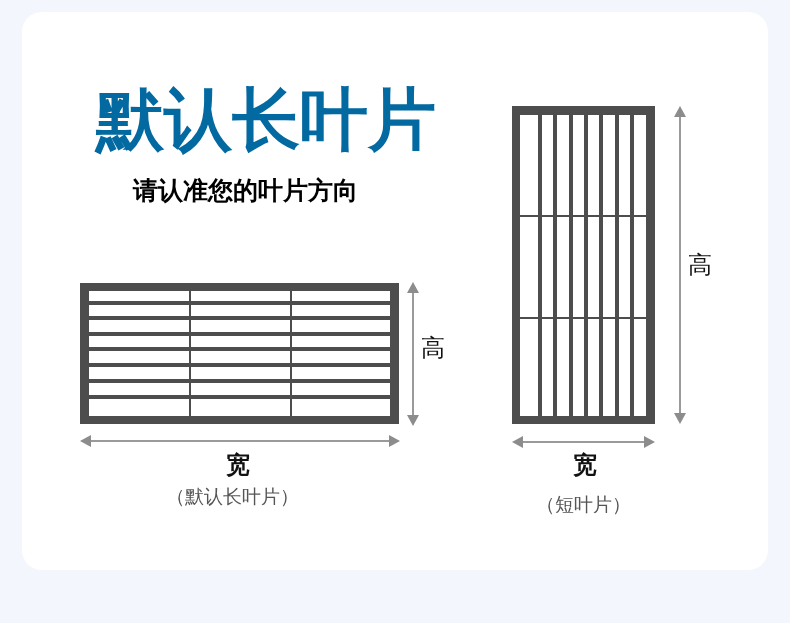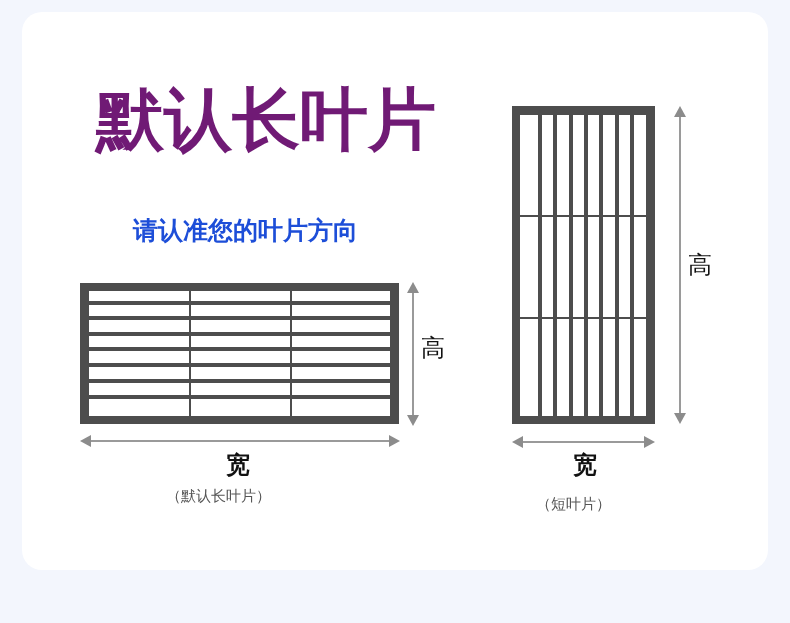--- a/index.html
+++ b/index.html
@@ -7,36 +7,35 @@
     width: 790px; height: 623px; background: #f3f6fd;
     position: relative; overflow: hidden;
     font-family: "DejaVu Sans", "Liberation Sans", sans-serif;
   }
   .card {
     position: absolute; left: 22px; top: 12px; width: 746px; height: 558px;
     background: #ffffff; border-radius: 20px;
   }
   .title {
     position: absolute; left: 96px; top: 78px; width: 340px;
-    font-size: 68px; font-weight: bold; color: #701a75; letter-spacing: 0px;
+    font-size: 68px; font-weight: bold; color: #0369a1; letter-spacing: 0px;
     line-height: 84px; white-space: nowrap; font-family: Liberation Serif, serif;
   }
   .subtitle {
     position: absolute; left: 133px; top: 174px;
-    font-size: 25px; font-weight: bold; color: #1d4ed8; line-height: 34px;
+    font-size: 25px; font-weight: bold; color: #000000; line-height: 34px;
     white-space: nowrap;
-    margin-top: 40px;
   }
   .frame { position: absolute; background: #4d4d4d; }
   .pane { position: absolute; background: #ffffff; }
   .hslat { position: absolute; background: #4d4d4d; }
   .vslat { position: absolute; background: #4d4d4d; }
   .label-big { position: absolute; font-size: 24px; color: #111; line-height: 28px; white-space: nowrap; }
   .label-bold { font-weight: bold; }
-  .label-sub { position: absolute; font-size: 15px; color: #555; line-height: 24px; white-space: nowrap; text-align: center; }
+  .label-sub { position: absolute; font-size: 19px; color: #555; line-height: 24px; white-space: nowrap; text-align: center; }
   svg { position: absolute; overflow: visible; }
 </style>
 </head>
 <body>
 
 <div class="card"></div>
 
 <div class="title">默认长叶片</div>
 <div class="subtitle">请认准您的叶片方向</div>
 

